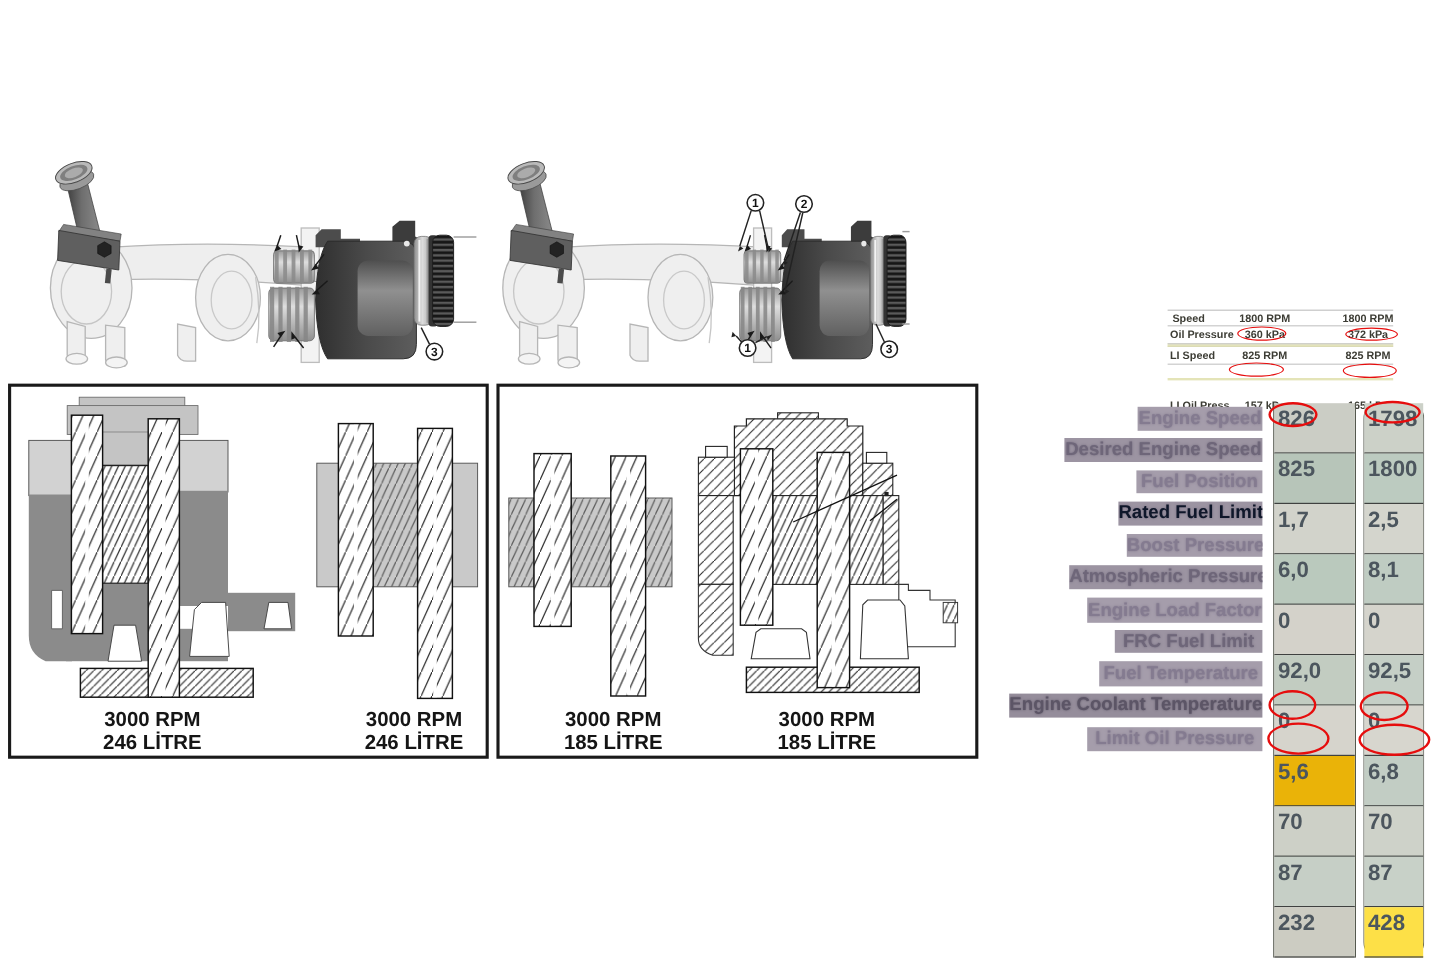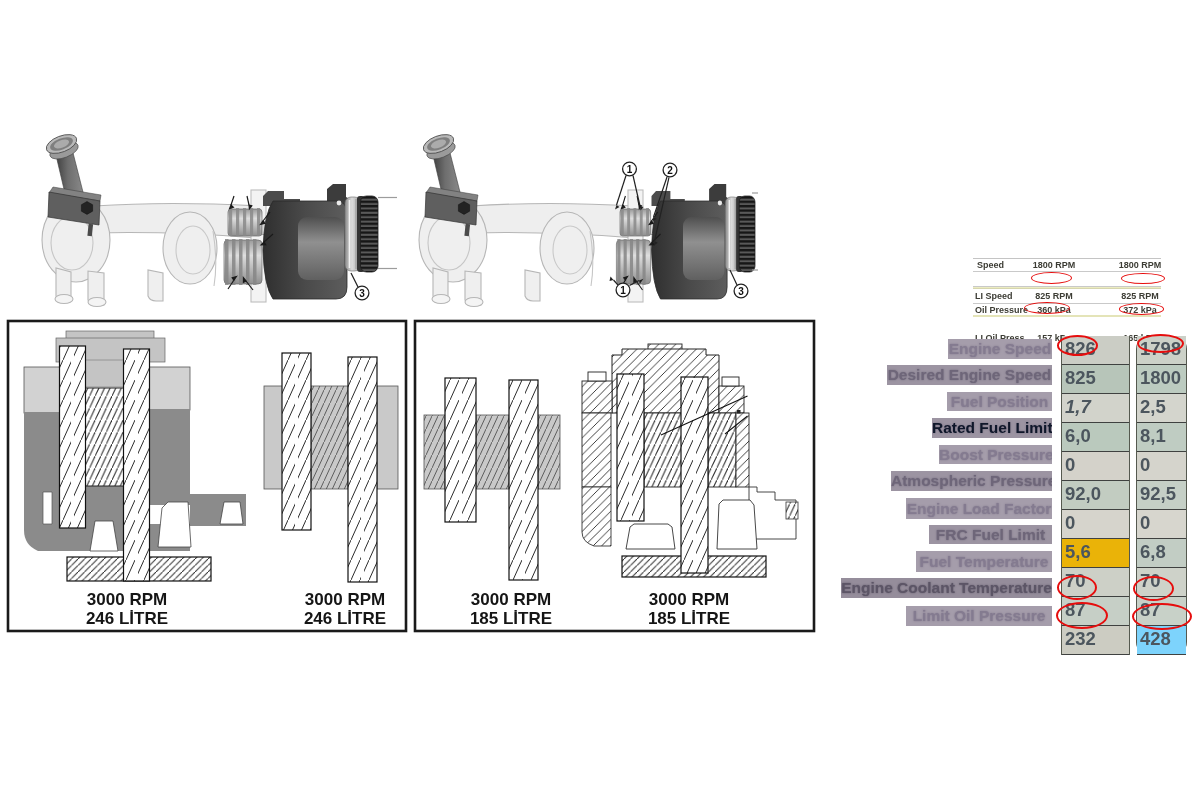--- a/index.html
+++ b/index.html
@@ -9,21 +9,21 @@
 .cap{position:absolute;text-align:center;font-weight:700;color:#151515;font-size:17px;line-height:19px;white-space:nowrap;transform:translateX(-50%);}
 
 #st{position:absolute;left:973px;top:258px;width:188px;font-size:9px;font-weight:700;color:#3c3c34;}
 #st .r{position:relative;display:flex;align-items:center;}
 #st .lab{padding-left:2px;}
 #st .v1{position:absolute;left:46px;width:70px;text-align:center;}
 #st .v2{position:absolute;left:137px;width:60px;text-align:center;}
 
 .bar{position:absolute;background:#a59dab;color:#847b90;font-weight:700;font-size:15.5px;letter-spacing:-0.3px;text-align:center;letter-spacing:0px;text-shadow:0 0 2px rgba(125,116,137,0.95);white-space:nowrap;overflow:hidden;}
 .vc{position:absolute;width:68px;border-left:1px solid #55594f;border-right:1px solid #55594f;}
-.vcell{height:29px;border-bottom:1.2px solid #3f4140;font-size:18.5px;font-weight:700;color:#4c565e;padding-left:3px;line-height:25px;}
+.vcell{height:42px;border-bottom:1.2px solid #3f4140;font-size:18.5px;font-weight:700;color:#4c565e;padding-left:3px;line-height:25px;}
 .re{position:absolute;border:2.4px solid #e60d0d;border-radius:50%;}
 </style>
 </head>
 <body>
 <div id="stage">
 <svg id="art" width="1200" height="800" viewBox="0 0 1200 800" style="position:absolute;left:0;top:0">
 <defs>
 <pattern id="h1" width="9" height="20" patternUnits="userSpaceOnUse">
           <rect width="9" height="20" fill="#ffffff"></rect>
           <line x1="9" y1="0" x2="0" y2="20" stroke="#2b2b2b" stroke-width="1"></line>
@@ -266,21 +266,21 @@
 <div class="cap" style="left:689px;top:590px;">3000 RPM<br>185 LİTRE</div>
 
 <div id="st">
   <div style="position:absolute;left:0;top:0;width:188px;height:1px;background:#c4c4c4"></div>
   <div class="r" style="position:absolute;left:0;top:1px;width:188px;height:12px;">
     <span class="lab" style="padding-left:4px">Speed</span>
         <span class="v1">1800 RPM</span>
         <span class="v2">1800 RPM</span>
   </div>
   <div style="position:absolute;left:0;top:13px;width:188px;height:1px;background:#c9c9c9"></div>
-  <div class="r" style="position:absolute;left:0;top:14px;width:188px;height:14px;margin-top:31px;">
+  <div class="r" style="position:absolute;left:0;top:14px;width:188px;height:14px;">
     <span class="lab">Oil Pressure</span>
         <span class="v1">360 kPa</span>
         <span class="v2">372 kPa</span>
   </div>
   <div style="position:absolute;left:0;top:28px;width:188px;height:3px;background:#ececc2;border-top:1px solid #c9c9c9;border-bottom:1px solid #d6d6ae"></div>
   <div class="r" style="position:absolute;left:0;top:31px;width:188px;height:14px;">
     <span class="lab">LI Speed</span>
         <span class="v1">825 RPM</span>
         <span class="v2">825 RPM</span>
   </div>
@@ -303,21 +303,21 @@
   <div class="bar" style="left:891px;top:471px;width:161px;height:20px;line-height:20px;background:#9c94a2;color:#6e6679;text-shadow:0 0 2px rgba(110,102,121,.95)">Atmospheric Pressure</div>
   <div class="bar" style="left:906px;top:498px;width:146px;height:21px;line-height:21px;">Engine Load Factor</div>
   <div class="bar" style="left:929px;top:525px;width:123px;height:19px;line-height:19px;background:#9c94a2;color:#6e6679;text-shadow:0 0 2px rgba(110,102,121,.95)">FRC Fuel Limit</div>
   <div class="bar" style="left:916px;top:551px;width:136px;height:21px;line-height:21px;">Fuel Temperature</div>
   <div class="bar" style="left:841px;top:578px;width:211px;height:20px;line-height:20px;background:#958d9b;color:#5c5566;text-shadow:0 0 2px rgba(92,85,102,.95)">Engine Coolant Temperature</div>
   <div class="bar" style="left:906px;top:606px;width:146px;height:20px;line-height:20px;">Limit Oil Pressure</div>
 
   <div class="vc" style="left:1061px;top:336px;width:69px;">
     <div class="vcell" style="background:#cbcdc5;">826</div>
     <div class="vcell" style="background:#b7c5b9;">825</div>
-    <div class="vcell" style="background:#d2d3cb;font-style:italic;">1,7</div>
+    <div class="vcell" style="background:#d2d3cb;">1,7</div>
     <div class="vcell" style="background:#bac9bd;">6,0</div>
     <div class="vcell" style="background:#d4d2ca;">0</div>
     <div class="vcell" style="background:#c2ccc1;">92,0</div>
     <div class="vcell" style="background:#d6d4cc;">0</div>
     <div class="vcell" style="background:#eab308;">5,6</div>
     <div class="vcell" style="background:#cdd0c7;">70</div>
     <div class="vcell" style="background:#c6cfc6;">87</div>
     <div class="vcell" style="background:#ccccc2;">232</div>
   </div>
 
@@ -325,21 +325,21 @@
     <div class="vcell" style="background:#ccd1c8;">1798</div>
     <div class="vcell" style="background:#bccbc0;">1800</div>
     <div class="vcell" style="background:#d4d5cd;">2,5</div>
     <div class="vcell" style="background:#bfccc2;">8,1</div>
     <div class="vcell" style="background:#d5d4cc;">0</div>
     <div class="vcell" style="background:#c5cfc6;">92,5</div>
     <div class="vcell" style="background:#d7d6ce;">0</div>
     <div class="vcell" style="background:#c2cdc4;">6,8</div>
     <div class="vcell" style="background:#ced2c9;">70</div>
     <div class="vcell" style="background:#c8d1c8;">87</div>
-    <div class="vcell" style="background:#7dd3fc;">428</div>
+    <div class="vcell" style="background:#fde047;">428</div>
   </div>
 </div>
 
 <div class="re" style="left:1031px;top:272px;width:41px;height:12px;border-width:1.8px;"></div>
 <div class="re" style="left:1120.5px;top:273px;width:44px;height:11px;border-width:1.8px;"></div>
 <div class="re" style="left:1024px;top:302px;width:46px;height:12px;border-width:1.8px;"></div>
 <div class="re" style="left:1119px;top:303px;width:45px;height:11.5px;border-width:1.8px;"></div>
 <div class="re" style="left:1056.5px;top:334.5px;width:41px;height:21px;"></div>
 <div class="re" style="left:1137px;top:333.5px;width:47px;height:19px;"></div>
 <div class="re" style="left:1057px;top:575px;width:40px;height:25px;"></div>

